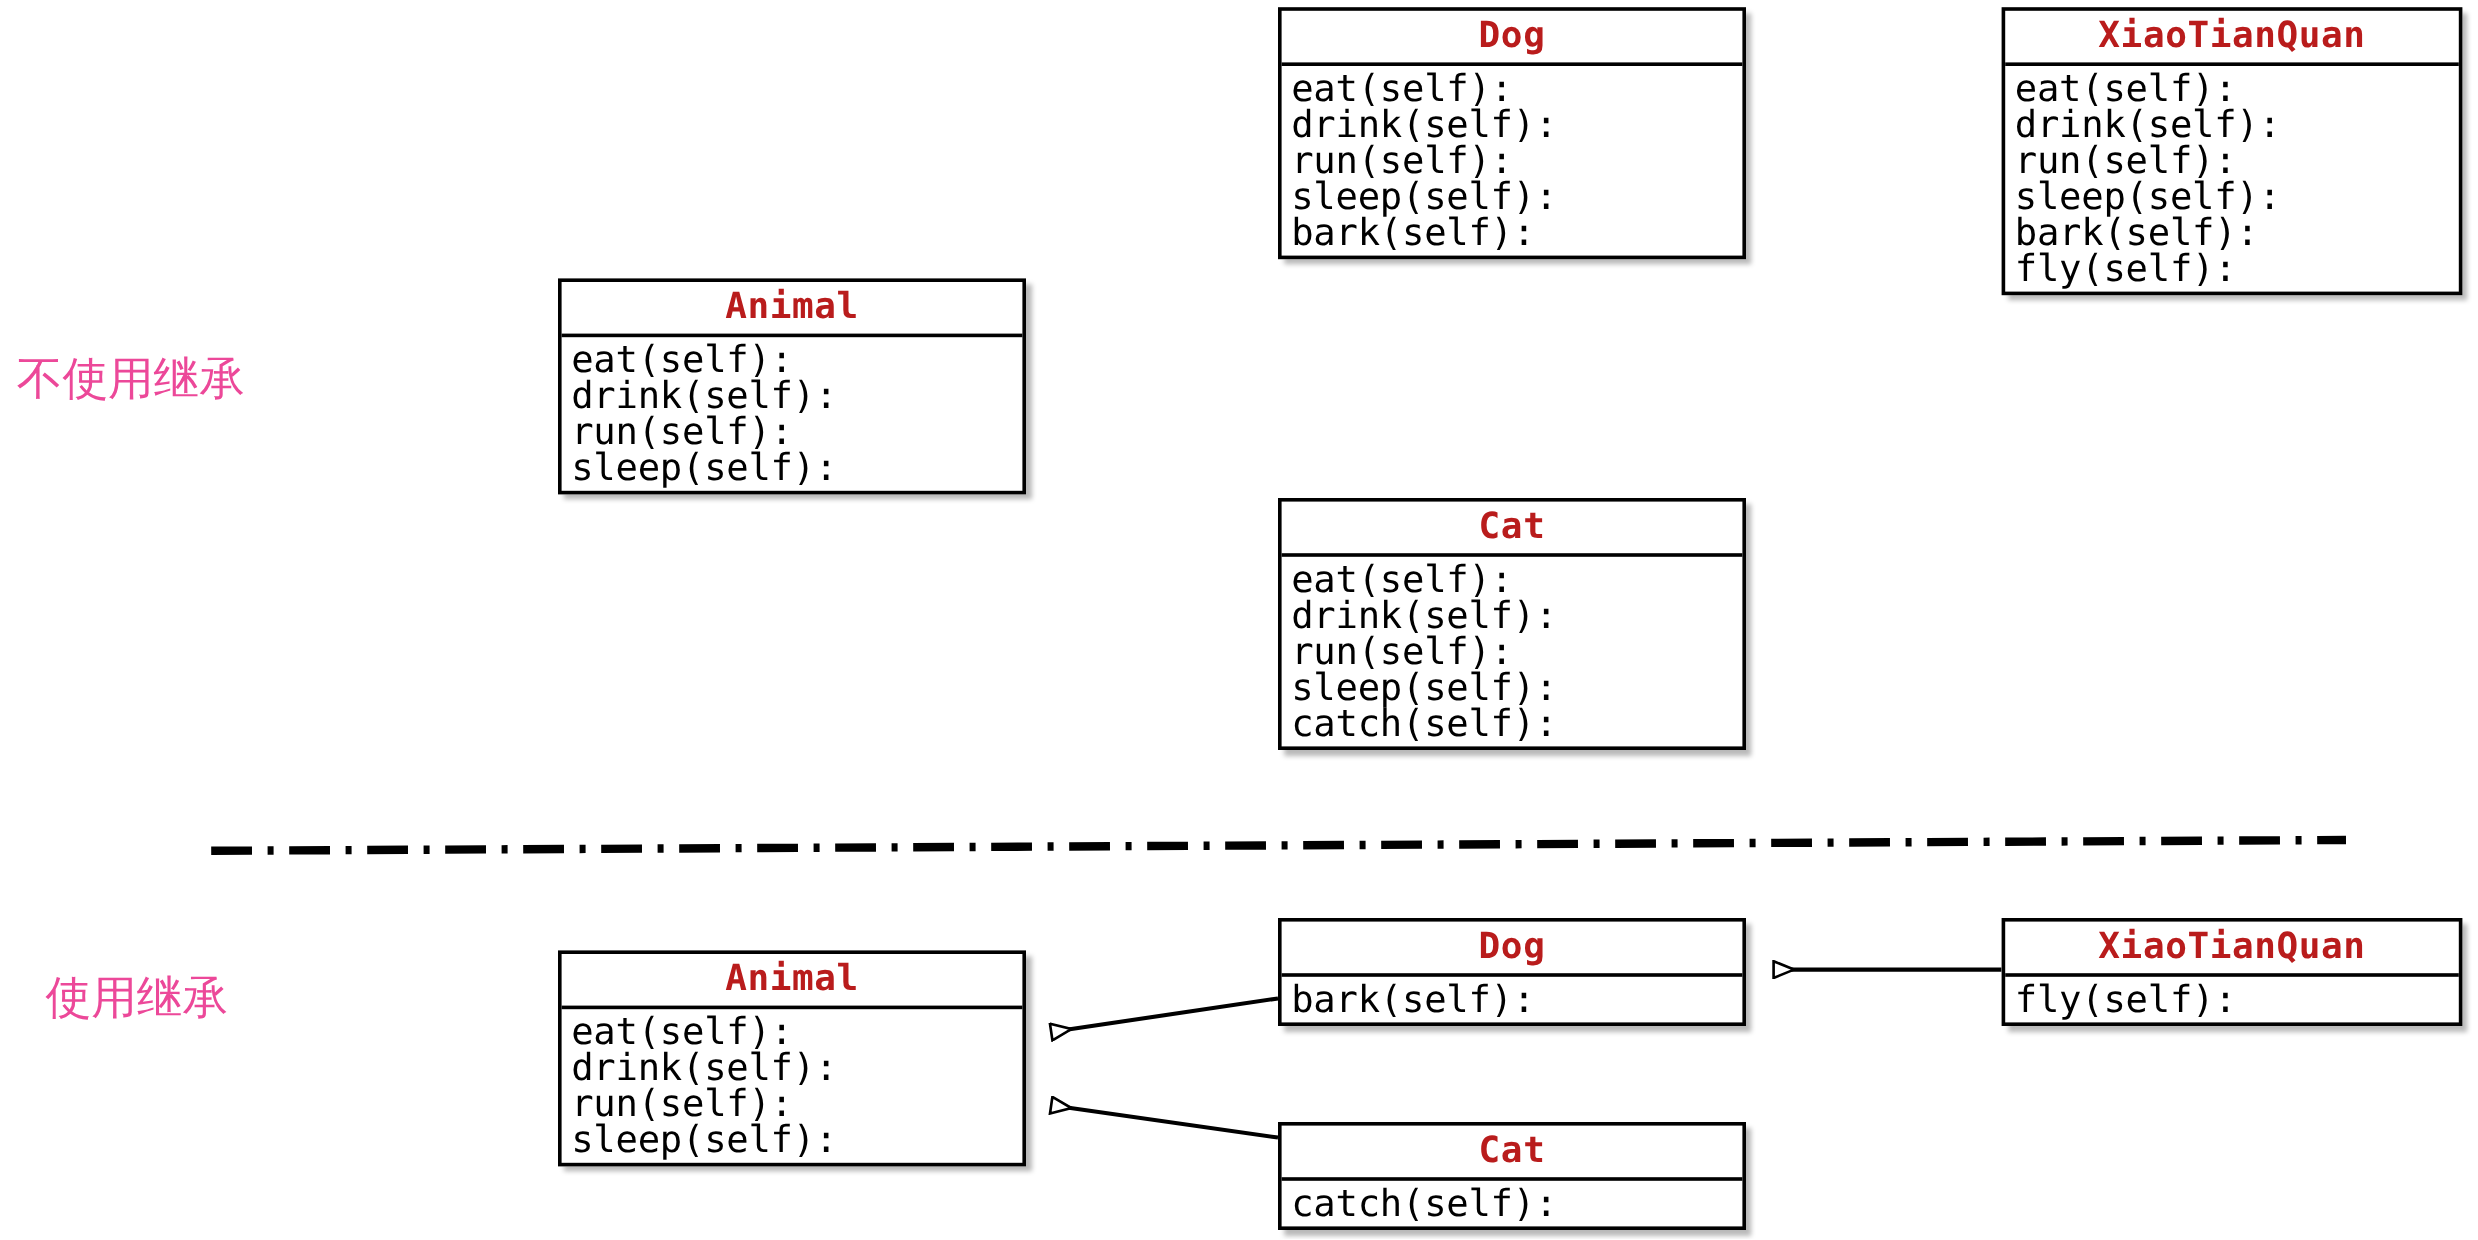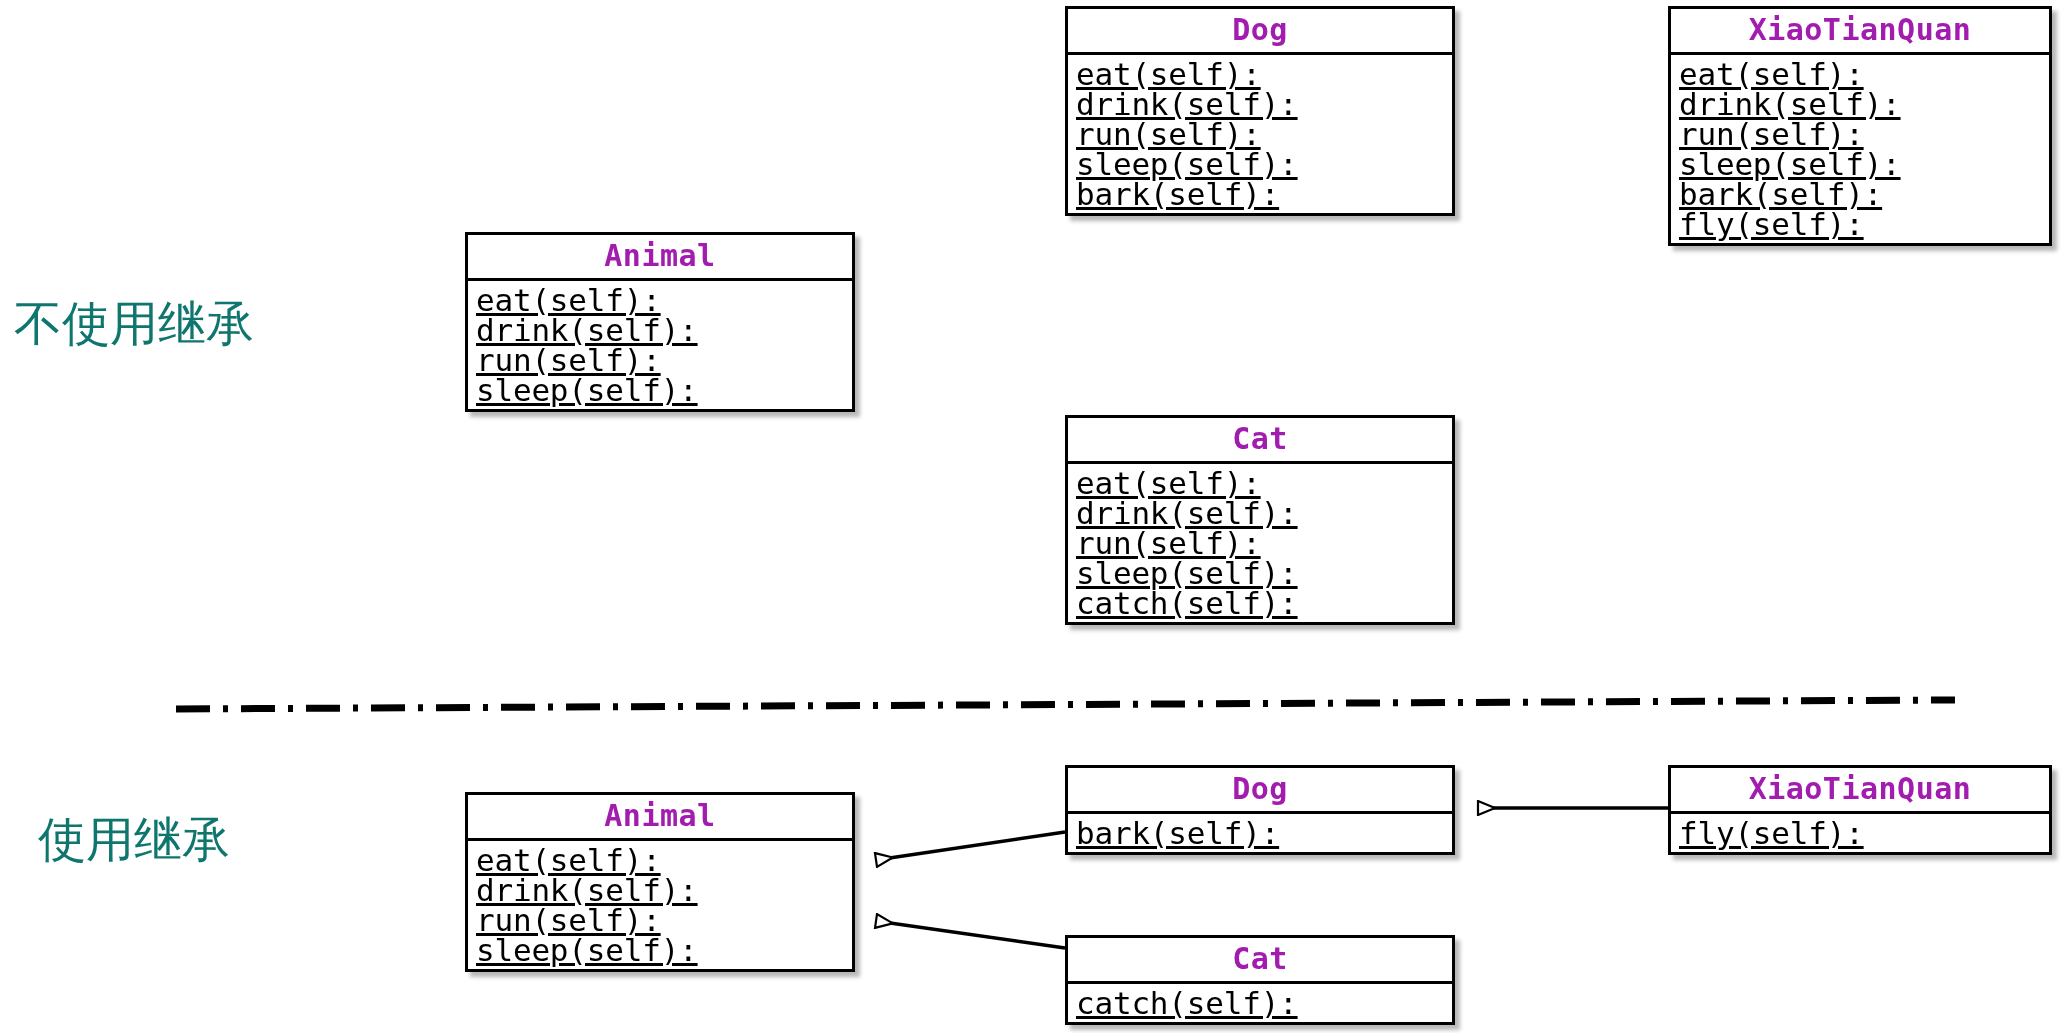--- a/index.html
+++ b/index.html
@@ -30,46 +30,45 @@
   }
   .uml-title {
     box-sizing: border-box;
     text-align: center;
     font-family: "DejaVu Sans Mono", monospace;
     font-weight: bold;
     font-size: 30px;
     line-height: 1.0;
     padding: 6px 4px 7px 4px;
     border-bottom: 3px solid #000000;
-    color: #a21caf;
+    color: #b91c1c;
     white-space: nowrap;
     letter-spacing: 0.5px;
   }
   .uml-body {
     box-sizing: border-box;
     padding: 4px 0 4px 8px;
-    text-decoration: underline;
   }
   .uml-method {
     font-family: "DejaVu Sans Mono", monospace;
     font-weight: normal;
     font-size: 31px;
     line-height: 30px;
     color: #000000;
     white-space: nowrap;
     letter-spacing: -0.2px;
   }
 
   
   .section-label {
     position: absolute;
-    font-family: Liberation Serif, serif;
-    font-size: 48px;
+    font-family: Liberation Mono, monospace;
+    font-size: 38px;
     line-height: 1.0;
-    color: #0f766e;
+    color: #ec4899;
     white-space: nowrap;
     z-index: 4;
   }
 
   
   #overlay {
     position: absolute;
     left: 0;
     top: 0;
     width: 2065px;

